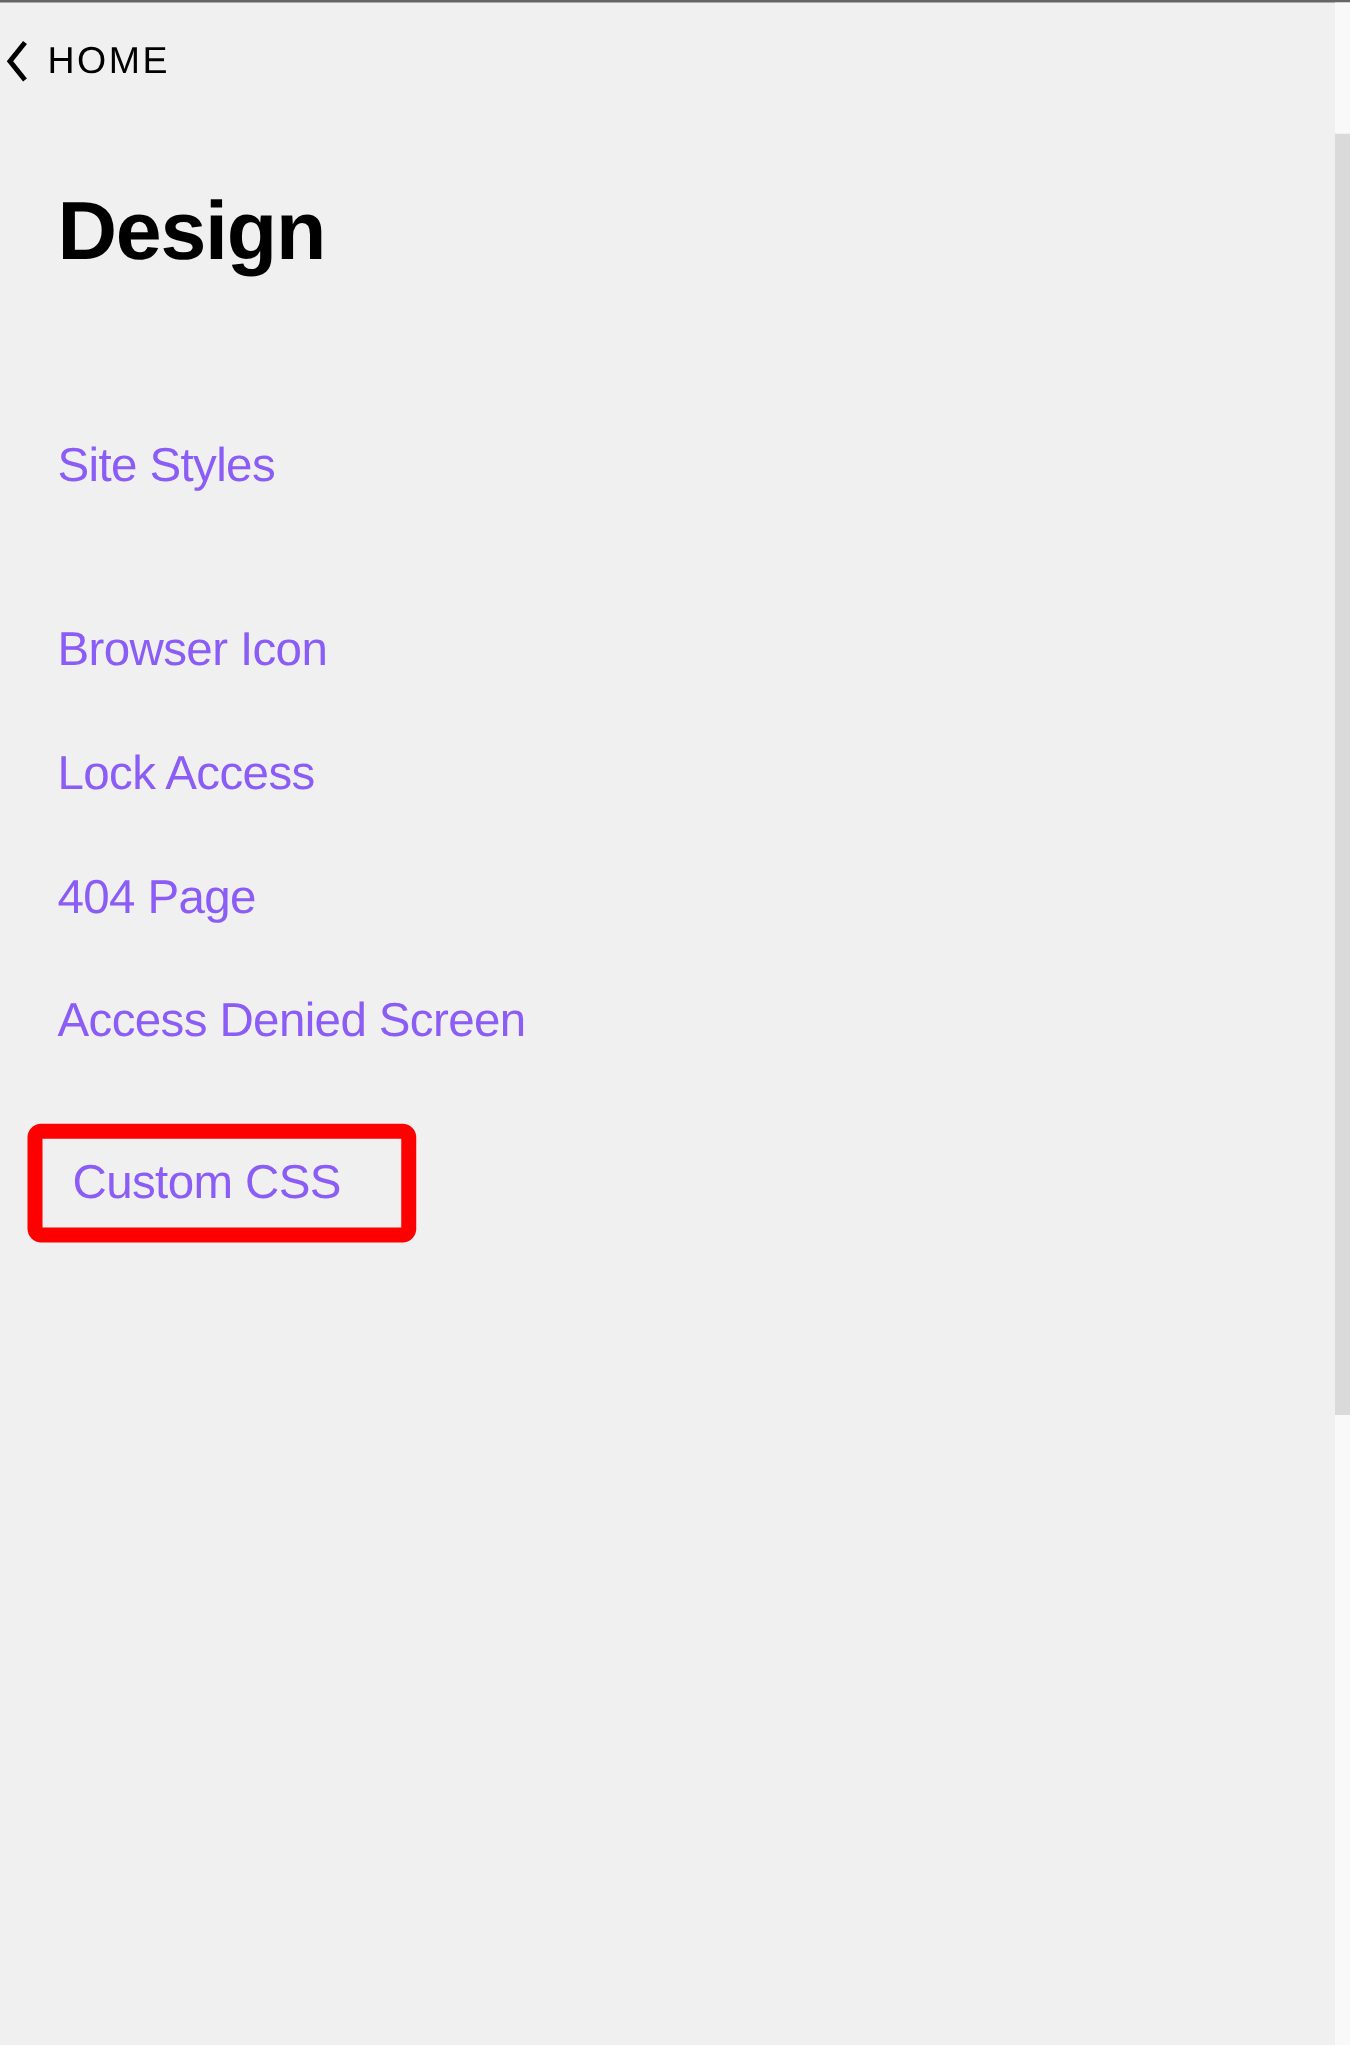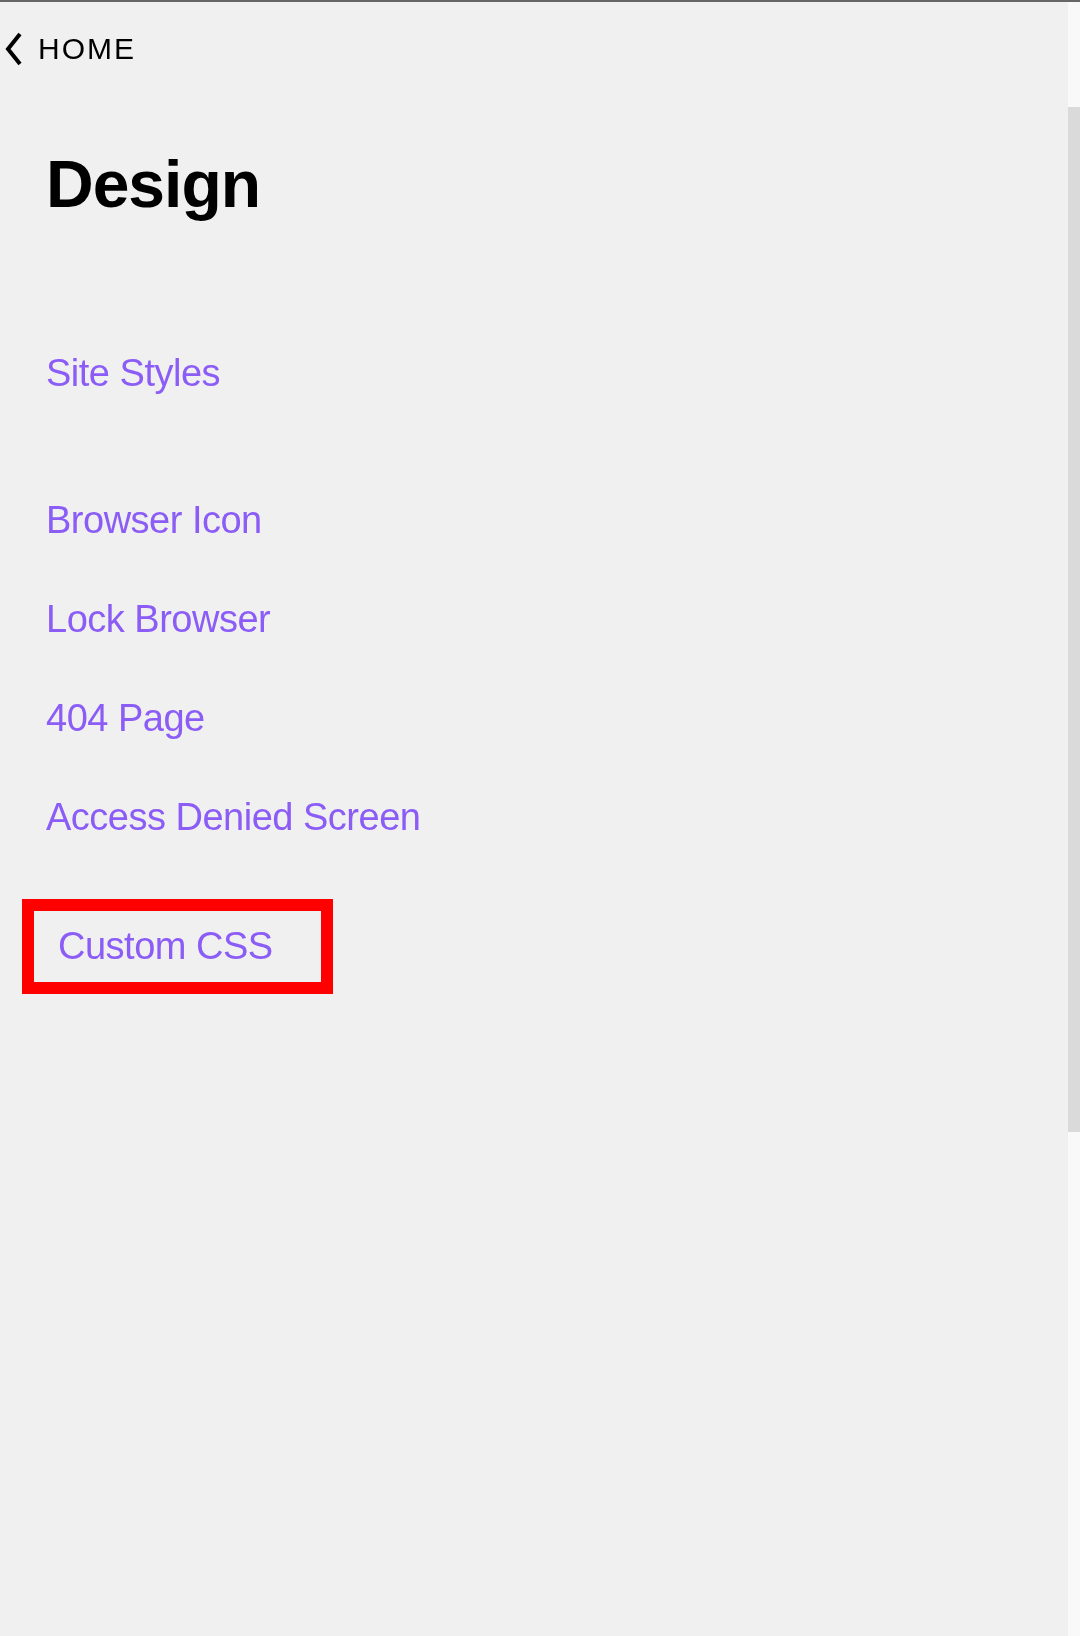--- a/index.html
+++ b/index.html
@@ -78,21 +78,21 @@
       display: block;
       width: fit-content;
     }
     .menu-group-3 {
       margin-top: 60px;
     }
     .highlighted {
       position: relative;
       display: inline-block;
       border: 12px solid #ff0000;
-      border-radius: 0;
+      border-radius: 11px;
       padding: 14px 48px 14px 24px;
       margin-left: 22px;
     }
     .highlighted .menu-item {
       margin: 0;
     }
     .scrollbar-track {
       position: absolute;
       right: 0;
       top: 2px;
@@ -127,21 +127,21 @@
   </div>
 
   <h1 class="page-title">Design</h1>
 
   <div class="menu-group">
     <div class="menu-item">Site Styles</div>
   </div>
 
   <div class="menu-group-2">
     <div class="menu-item">Browser Icon</div>
-    <div class="menu-item">Lock Browser</div>
+    <div class="menu-item">Lock Access</div>
     <div class="menu-item">404 Page</div>
     <div class="menu-item">Access Denied Screen</div>
   </div>
 
   <div class="menu-group-3">
     <div class="highlighted">
       <div class="menu-item">Custom CSS</div>
     </div>
   </div>
 

